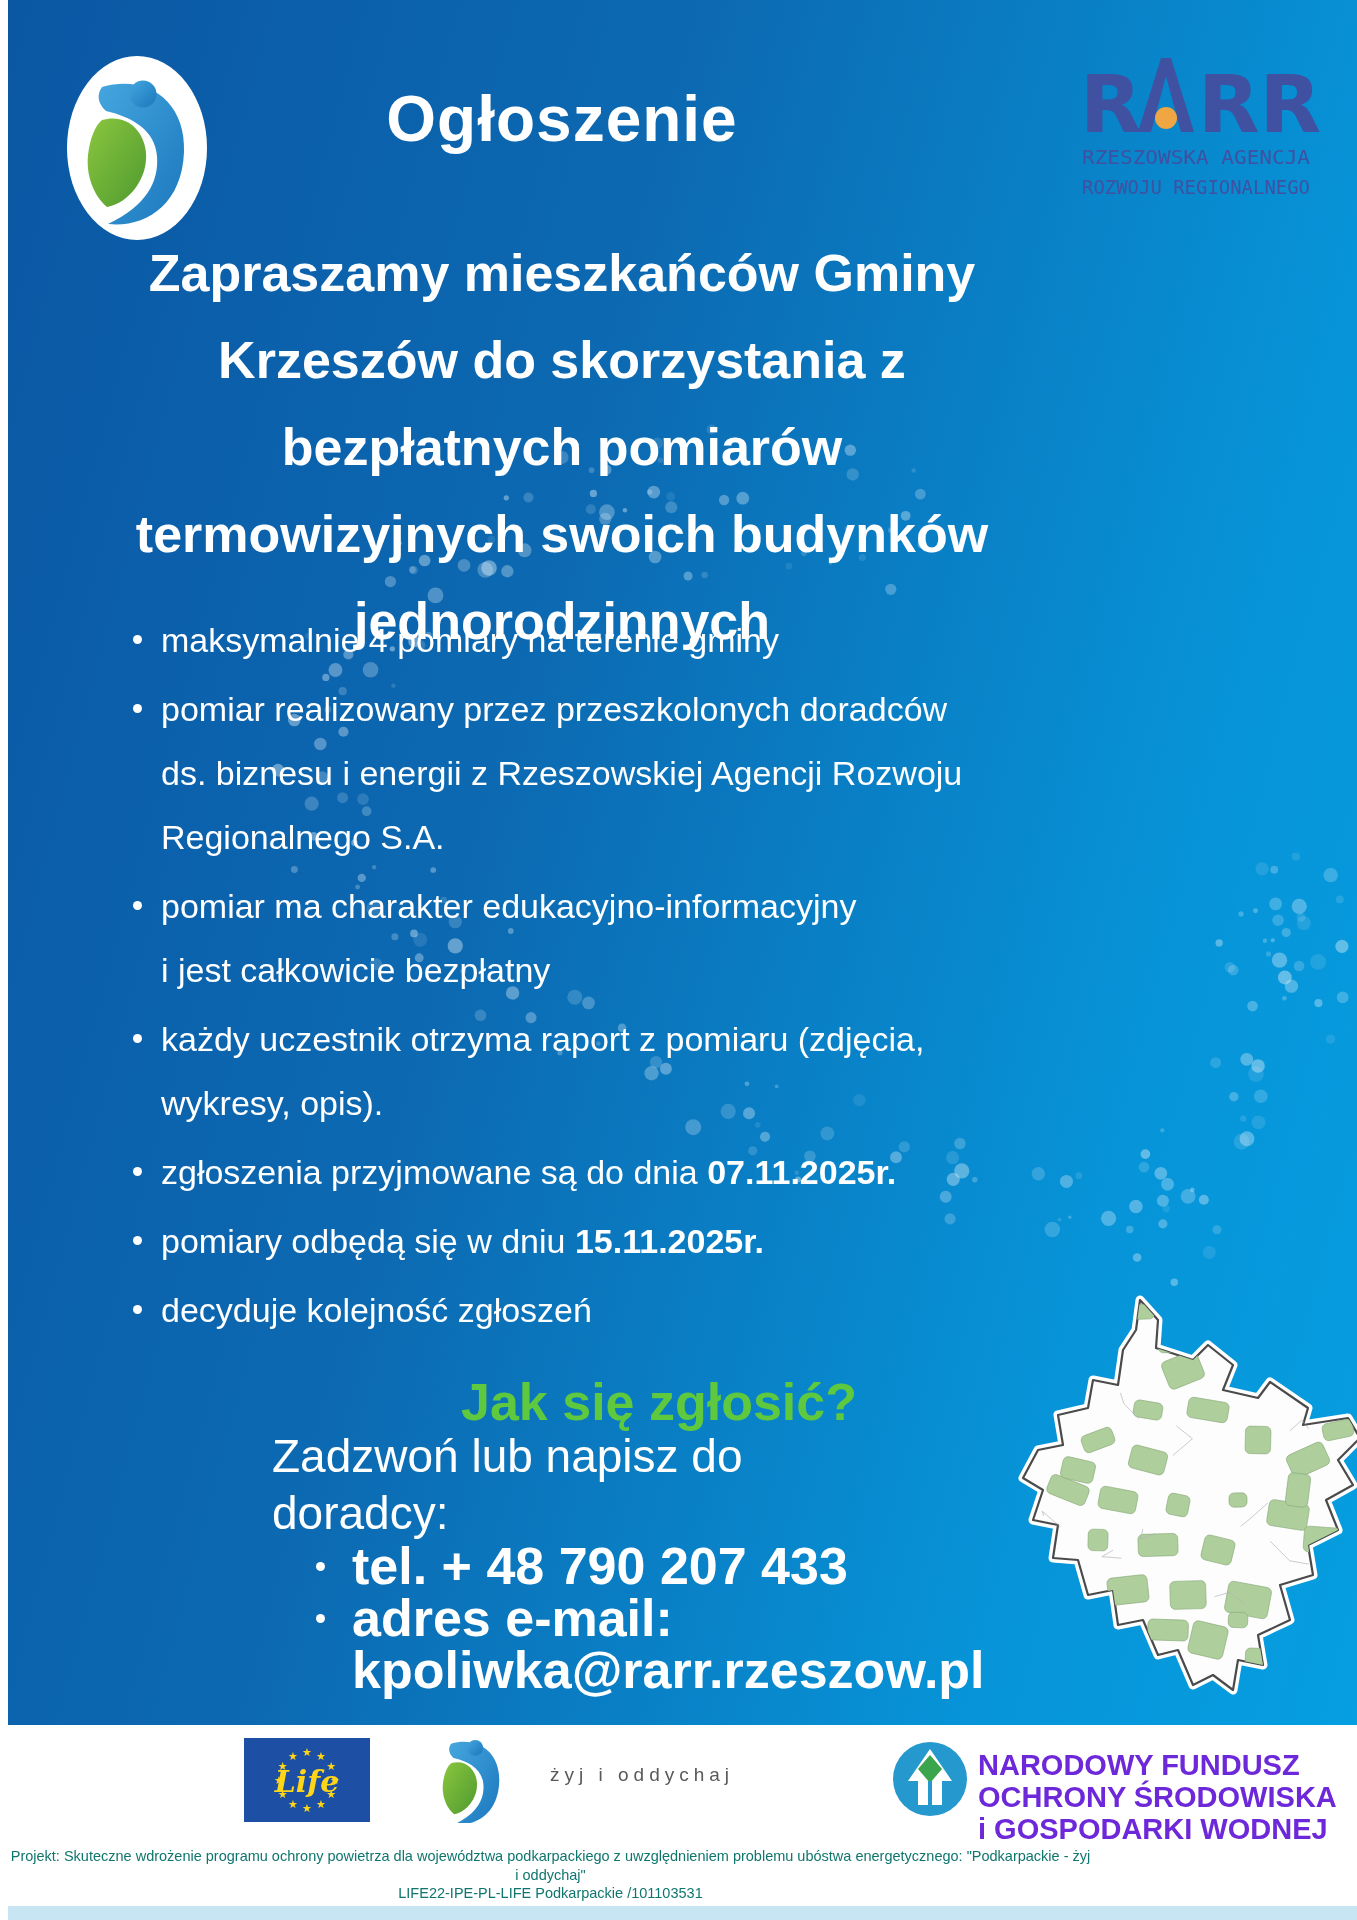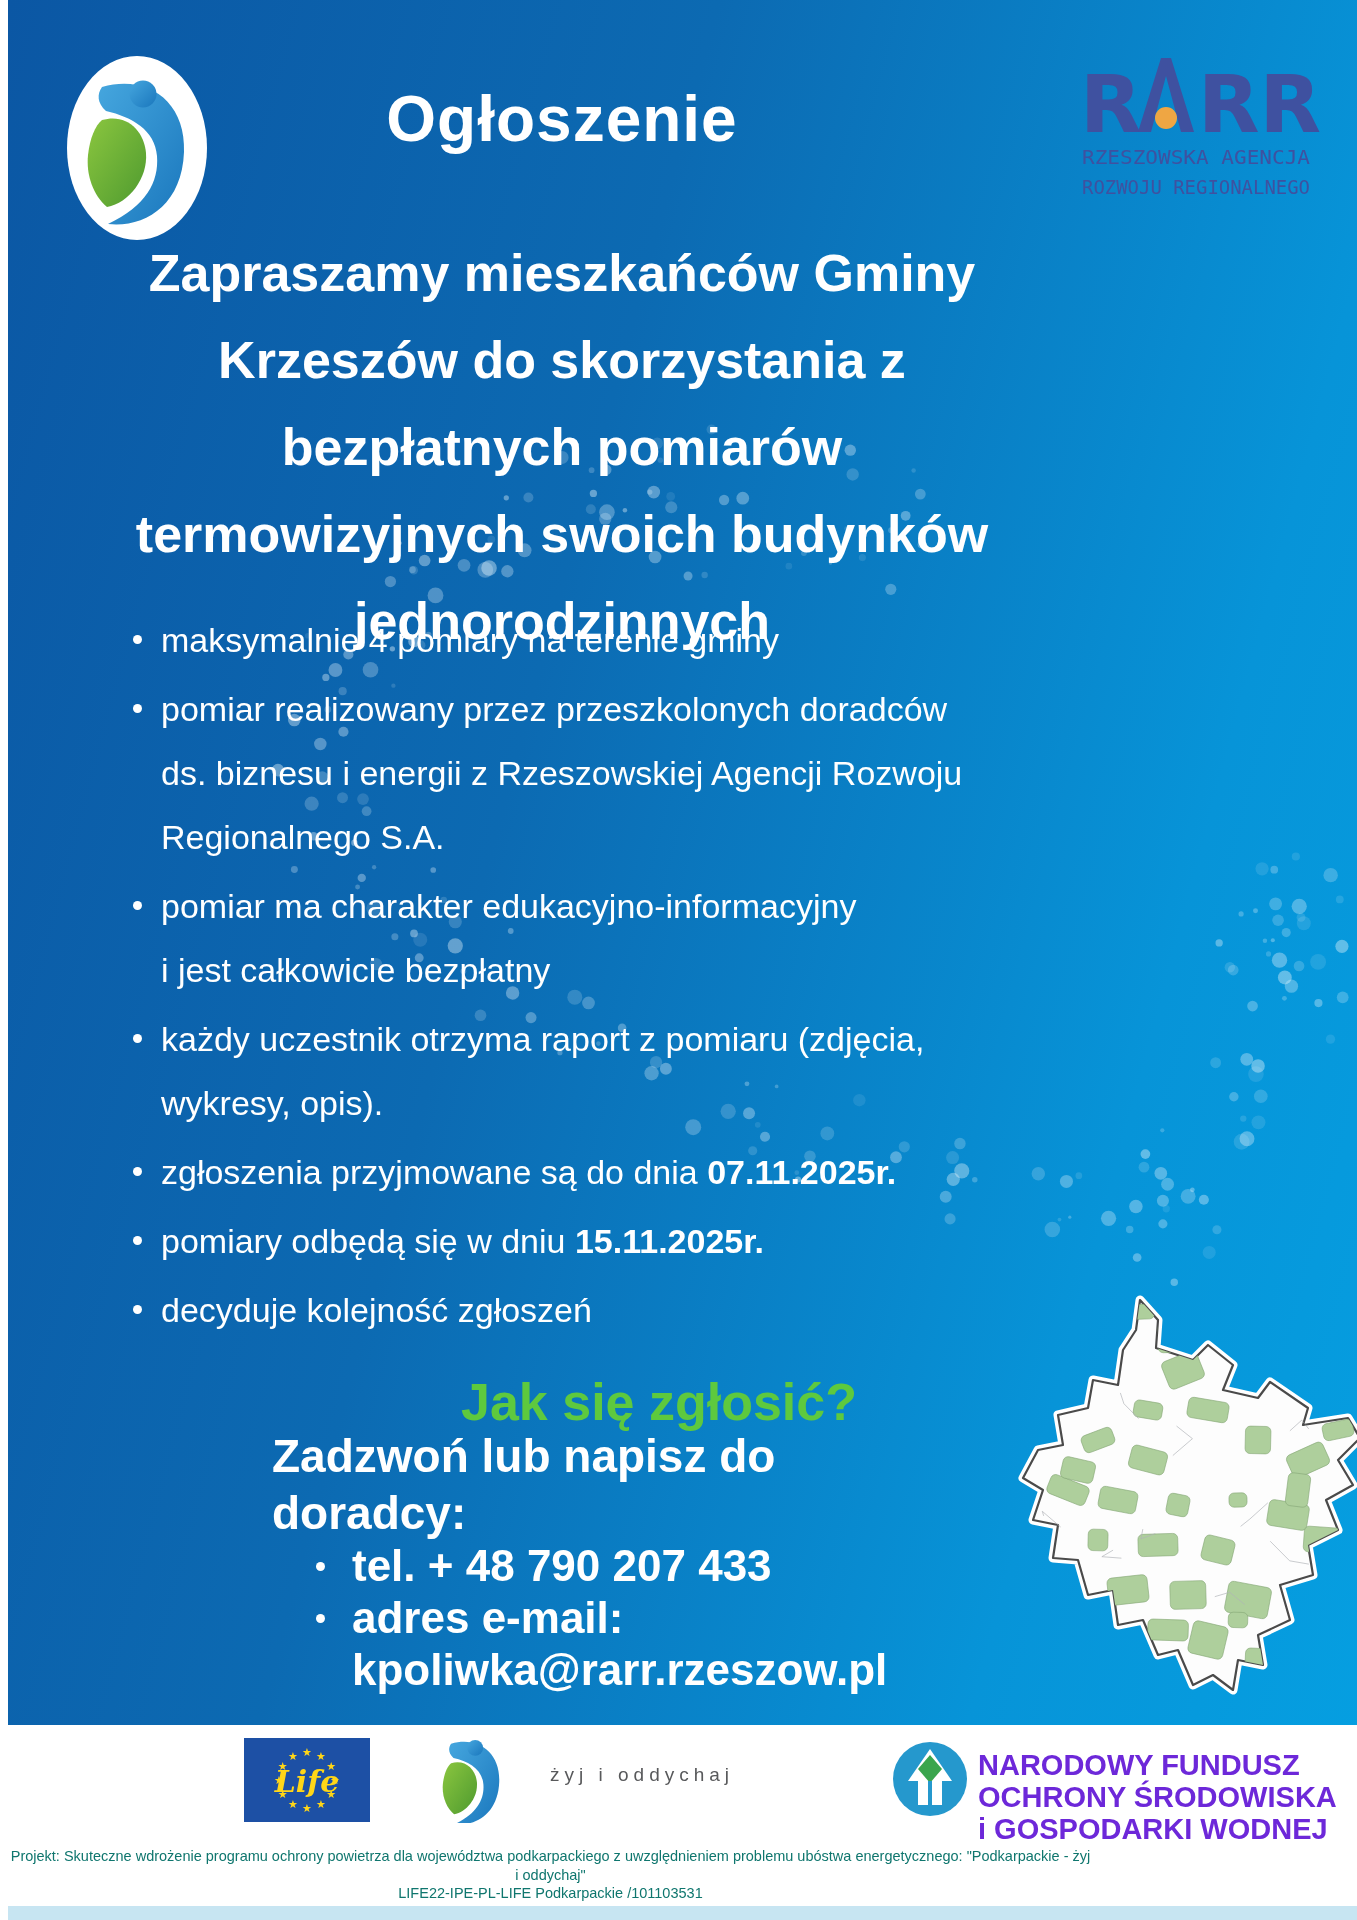--- a/index.html
+++ b/index.html
@@ -20,23 +20,23 @@
   .subtitle{position:absolute;left:0;top:230px;width:1108px;text-align:center;
     font-size:52px;font-weight:bold;color:#ffffff;line-height:87px;white-space:pre-line;}
 
   .bullets{position:absolute;left:121px;top:608px;width:1140px;margin:0;padding:0;list-style:none;
     font-size:34px;color:#ffffff;line-height:64px;}
   .bullets li{position:relative;padding-left:32px;white-space:pre-line;margin:0 0 5px 0;}
   .bdot{position:absolute;left:4px;top:27px;width:9px;height:9px;border-radius:50%;background:#ffffff;}
 
   .how-heading{position:absolute;left:0;top:1372px;width:1302px;text-align:center;
     font-size:52px;font-weight:bold;color:var(--accent_green);}
-  .contact-intro{position:absolute;left:264px;top:1428px;font-size:46px;font-weight:bold;
+  .contact-intro{position:absolute;left:264px;top:1428px;font-size:46px;font-weight:normal;
     color:#ffffff;line-height:57px;white-space:pre-line;}
-  .contact-list{position:absolute;left:306px;top:1540px;font-size:44px;font-weight:bold;
+  .contact-list{position:absolute;left:306px;top:1540px;font-size:52px;font-weight:bold;
     color:#ffffff;line-height:52px;}
   .contact-list .sub{position:relative;padding-left:38px;}
   .bdot2{position:absolute;left:2px;top:22px;width:9px;height:9px;border-radius:50%;background:#ffffff;}
 
   .map{position:absolute;left:1000px;top:1290px;width:357px;height:412px;}
   .map-outline-halo{fill:none;stroke:#ffffff;stroke-width:9;stroke-linejoin:round;}
   .map-outline{fill:#fdfdfd;stroke:#4a4a4a;stroke-width:2.2;stroke-linejoin:round;}
   .map-patch{fill:var(--map_green);stroke:#86a877;stroke-width:.6;}
   .map-line{fill:none;stroke:#b0b4b8;stroke-width:.8;opacity:.85;}
 

